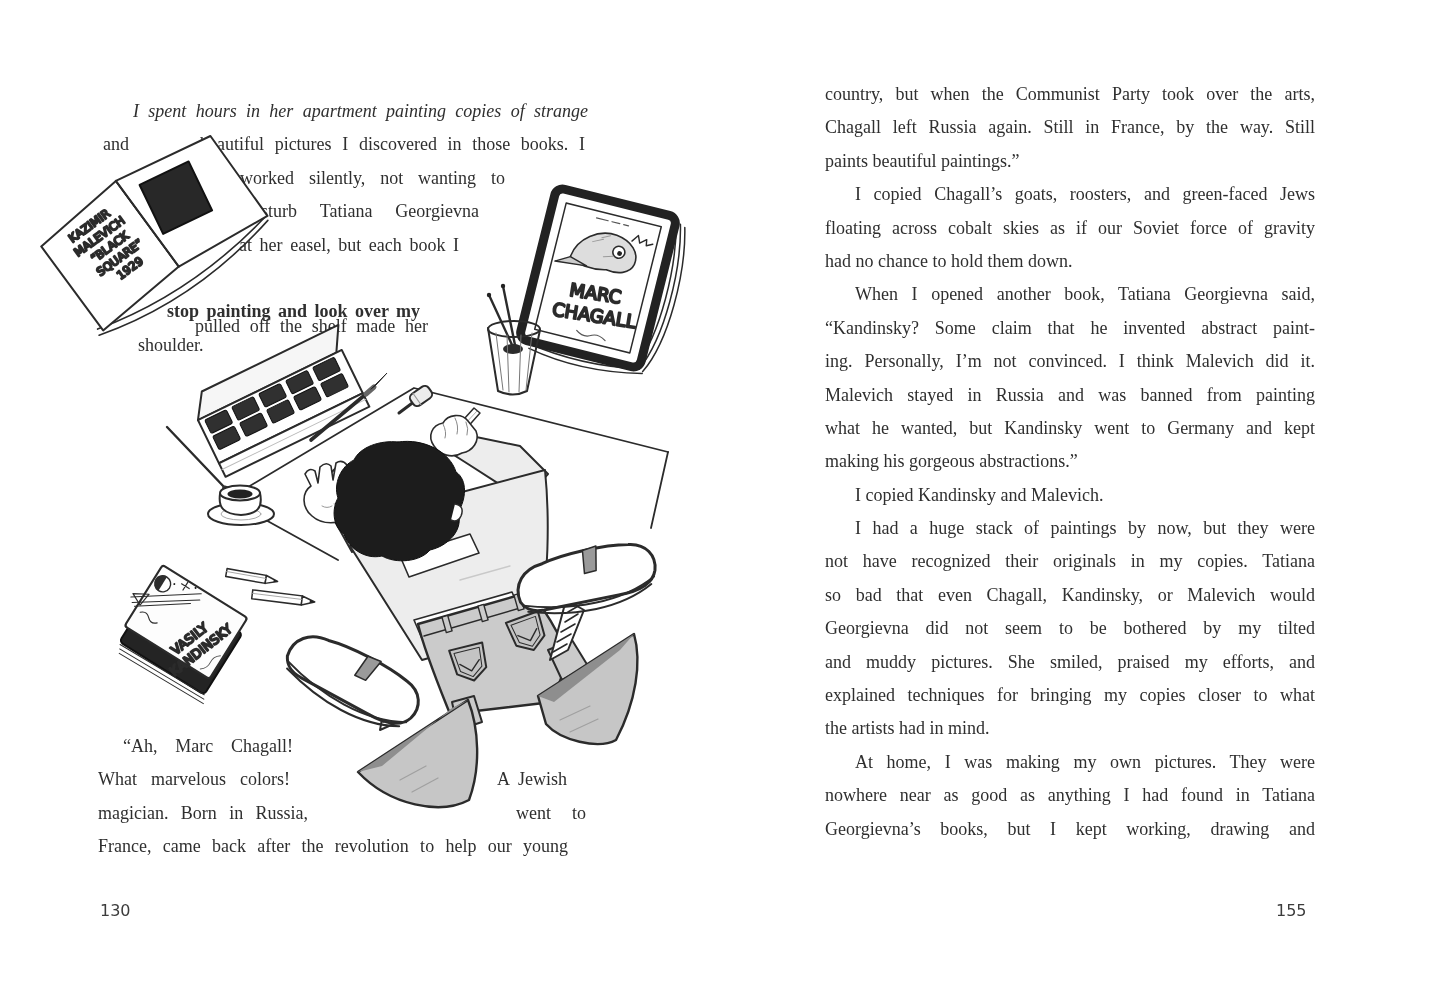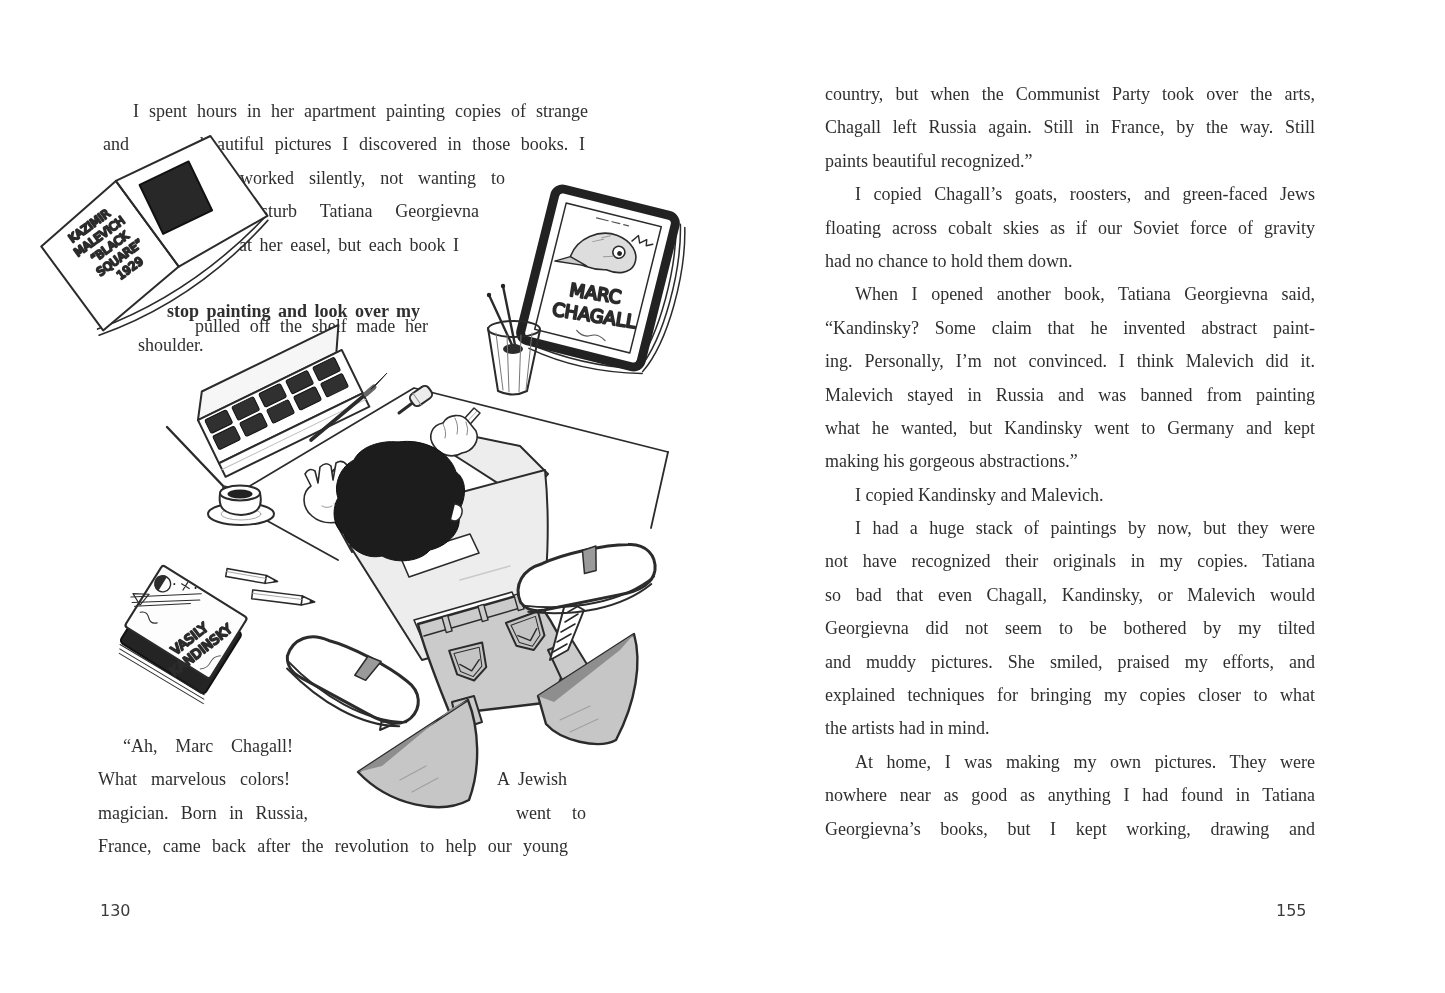--- a/index.html
+++ b/index.html
@@ -12,42 +12,42 @@
   .rln.j{text-align:justify;text-align-last:justify;}
   .rln.in{padding-left:30px;}
   .pnum{position:absolute;font-family:"DejaVu Sans",sans-serif;font-size:16px;color:#3c3c3c;}
   svg{position:absolute;left:0;top:0;}
   svg text{font-family:"DejaVu Sans",sans-serif;fill:#1c1c1c;}
 </style>
 </head>
 <body>
 
 <div>
-  <div class="ln j" style="left:133px;top:99px;width:455px;">I spent hours in her apartment painting copies of strange</div>
+  <div class="ln j" style="left:133px;top:99px;width:455px;font-style:italic;">I spent hours in her apartment painting copies of strange</div>
   <div class="ln" style="left:103px;top:132px;">and</div>
   <div class="ln j" style="left:200px;top:132px;width:385px;">beautiful pictures I discovered in those books. I</div>
   <div class="ln j" style="left:240px;top:166px;width:265px;">worked silently, not wanting to</div>
   <div class="ln j" style="left:247px;top:199px;width:232px;">disturb Tatiana Georgievna</div>
   <div class="ln j" style="left:239px;top:233px;width:220px;">at her easel, but each book I</div>
   <div class="ln j" style="left:195px;top:266px;width:233px;margin-top:48px;">pulled off the shelf made her</div>
   <div class="ln j" style="left:167px;top:299px;width:253px;font-weight:bold;">stop painting and look over my</div>
   <div class="ln" style="left:138px;top:333px;">shoulder.</div>
   <div class="ln j" style="left:123px;top:734px;width:170px;">“Ah, Marc Chagall!</div>
   <div class="ln j" style="left:98px;top:767px;width:192px;">What marvelous colors!</div>
   <div class="ln j" style="left:497px;top:767px;width:70px;">A Jewish</div>
   <div class="ln j" style="left:98px;top:801px;width:210px;">magician. Born in Russia,</div>
   <div class="ln j" style="left:516px;top:801px;width:70px;">went to</div>
   <div class="ln j" style="left:98px;top:834px;width:470px;">France, came back after the revolution to help our young</div>
   <div class="pnum" style="left:100px;top:901px;">130</div>
 </div>
 
 <div class="rcol">
   <div class="rln j">country, but when the Communist Party took over the arts,</div>
   <div class="rln j">Chagall left Russia again. Still in France, by the way. Still</div>
-  <div class="rln">paints beautiful recognized.”</div>
+  <div class="rln">paints beautiful paintings.”</div>
   <div class="rln j in">I copied Chagall’s goats, roosters, and green-faced Jews</div>
   <div class="rln j">floating across cobalt skies as if our Soviet force of gravity</div>
   <div class="rln">had no chance to hold them down.</div>
   <div class="rln j in">When I opened another book, Tatiana Georgievna said,</div>
   <div class="rln j">“Kandinsky? Some claim that he invented abstract paint-</div>
   <div class="rln j">ing. Personally, I’m not convinced. I think Malevich did it.</div>
   <div class="rln j">Malevich stayed in Russia and was banned from painting</div>
   <div class="rln j">what he wanted, but Kandinsky went to Germany and kept</div>
   <div class="rln">making his gorgeous abstractions.”</div>
   <div class="rln in">I copied Kandinsky and Malevich.</div>

